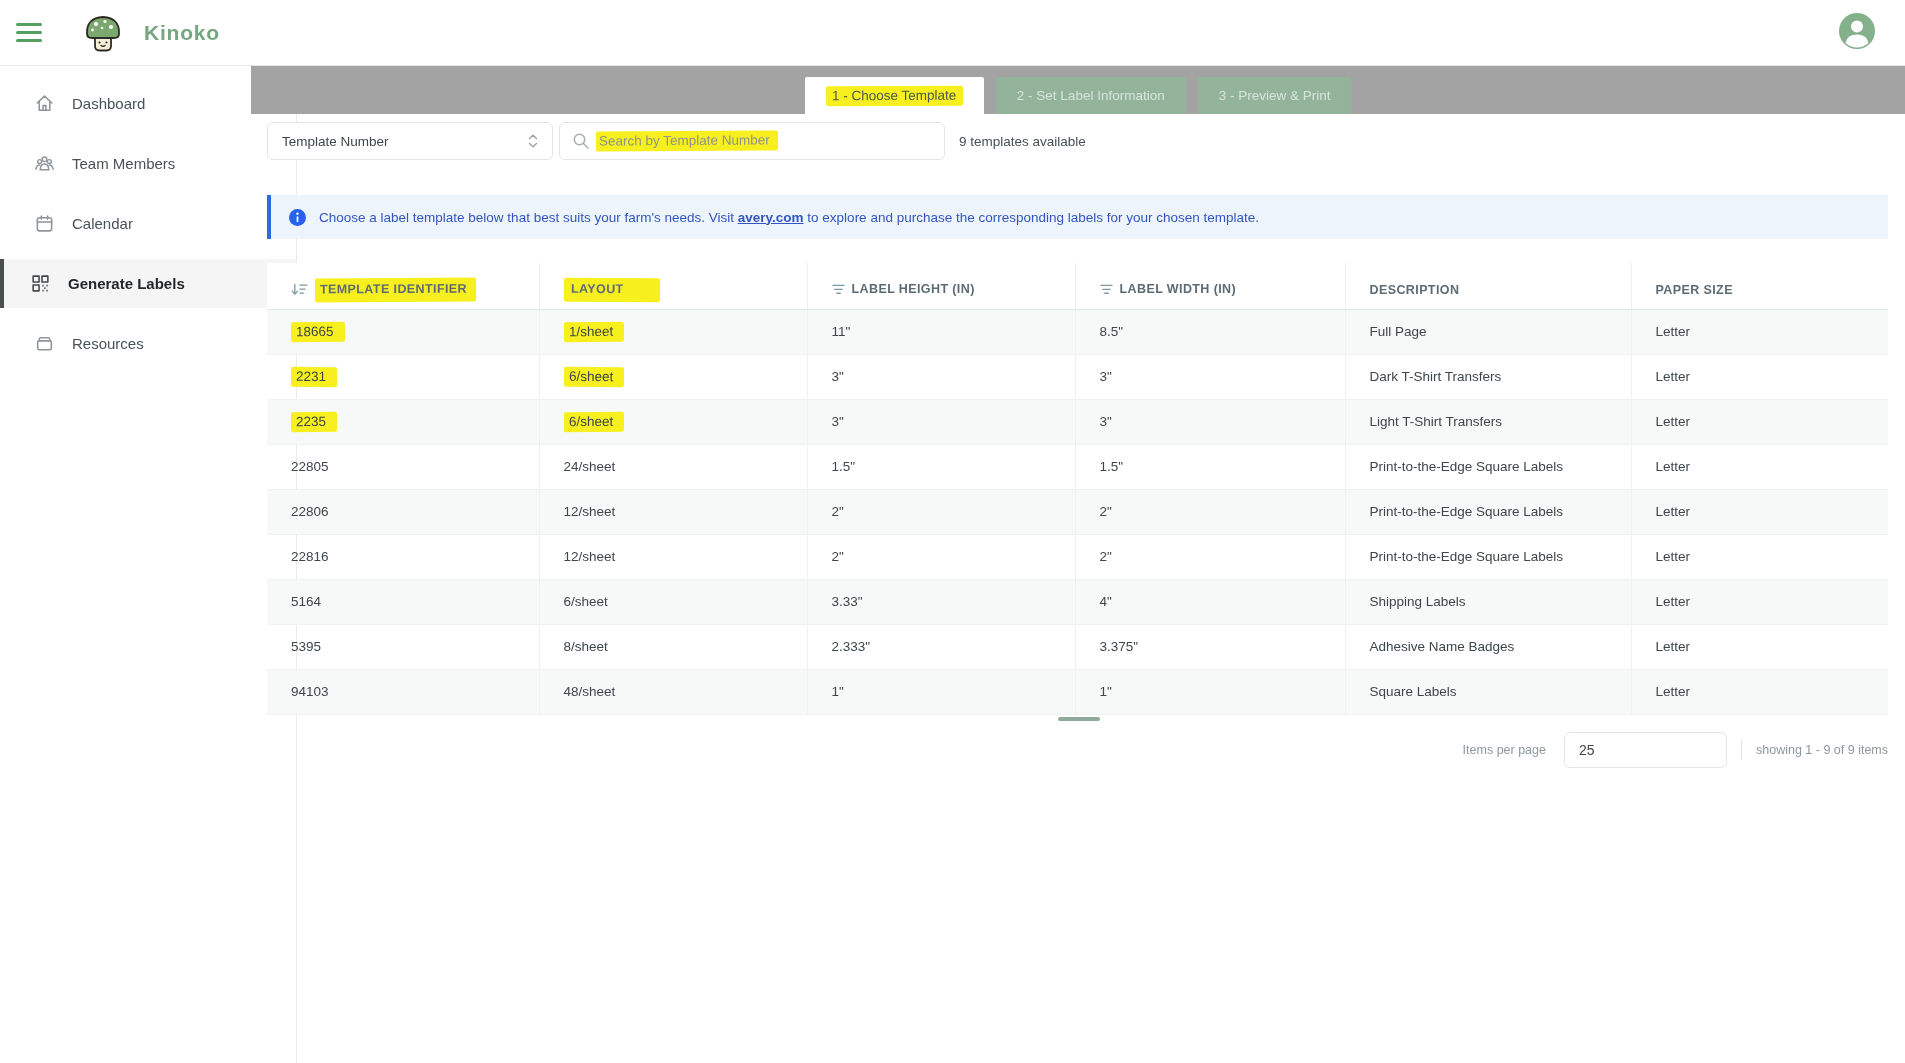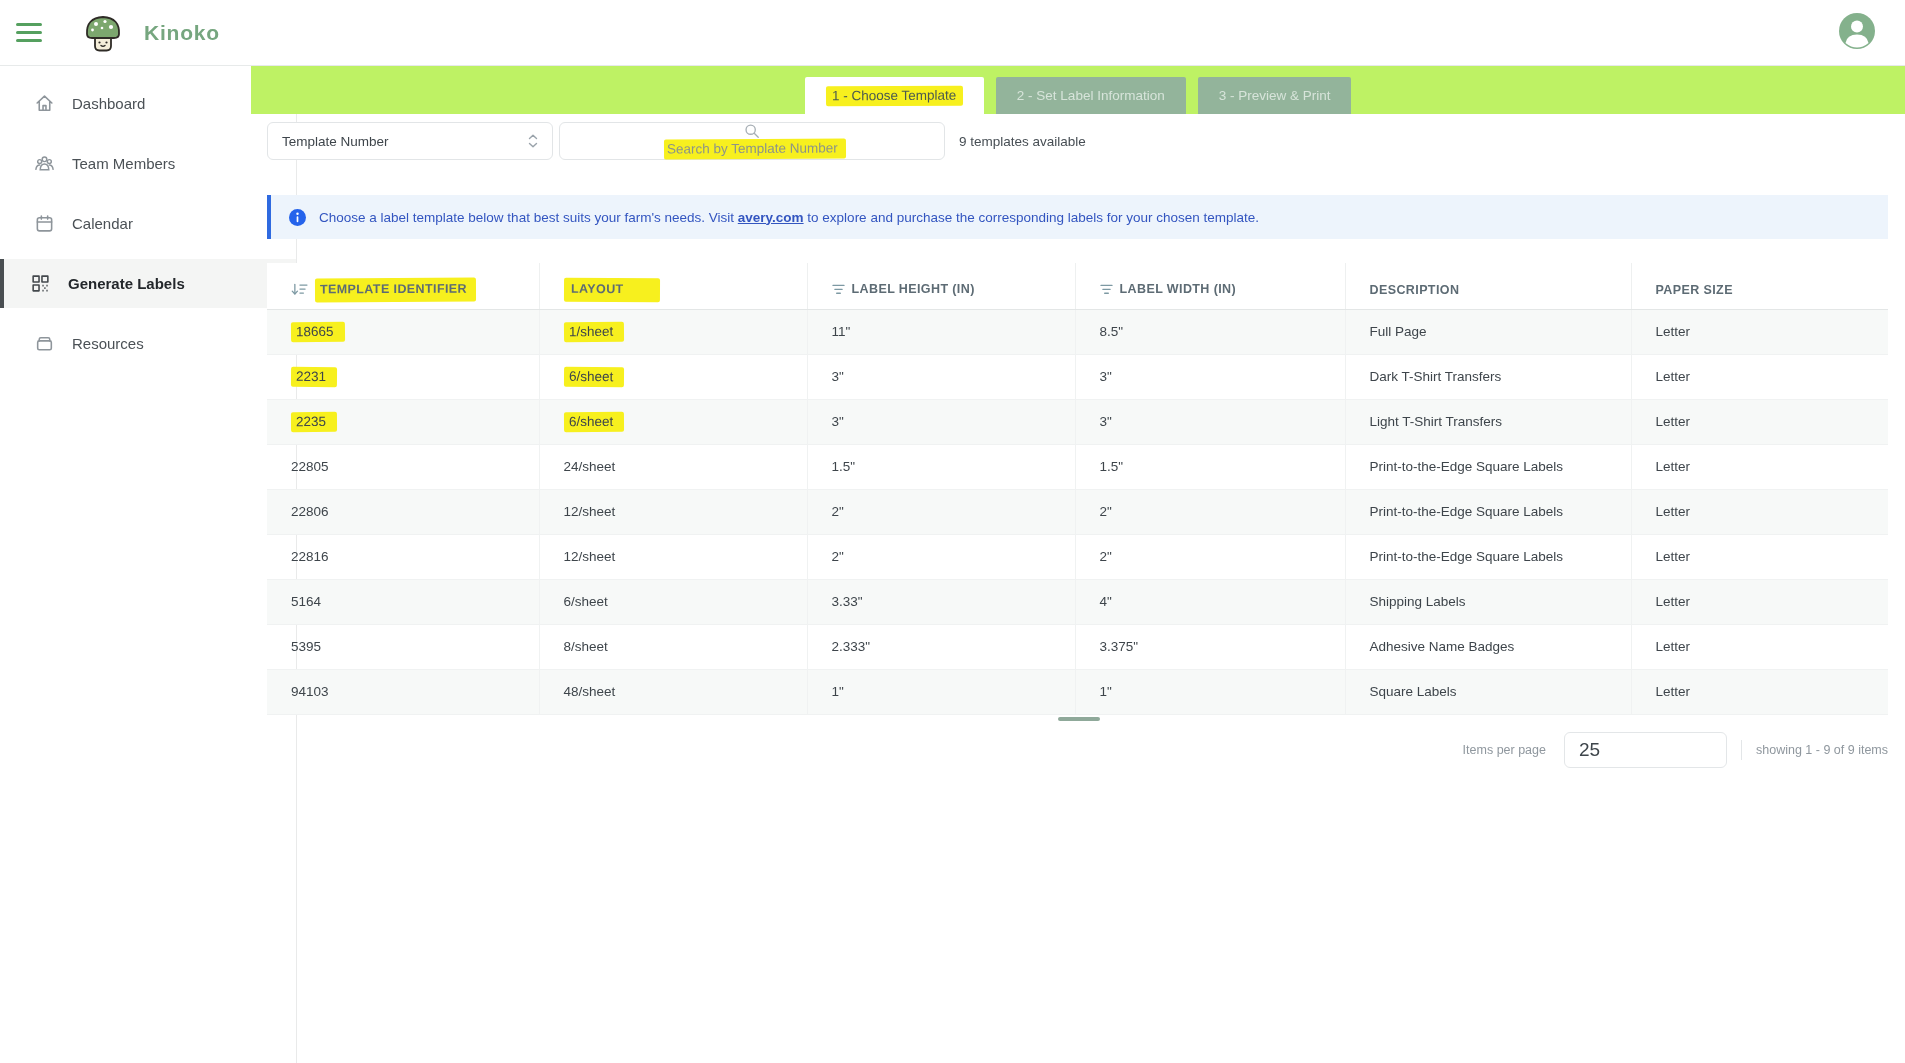--- a/index.html
+++ b/index.html
@@ -25,36 +25,36 @@
     background:#fff; border-right:1px solid #e9eaea; padding-top:13px; }
   .side-item { height:49px; display:flex; align-items:center; gap:17px; padding-left:30px;
     margin-bottom:11px; cursor:pointer; border-left:4px solid transparent; }
   .side-item .lbl { font-size:15px; color:#4b5156; }
   .side-item svg { stroke:#8e959b; }
   .side-item.active { background:#f4f5f4; border-left:4px solid #494e51; padding-left:26px; }
   .side-item.active .lbl { color:#23272b; font-weight:700; }
   .side-item.active svg { stroke:#43484c; }
 
   
-  .band { position:absolute; top:66px; left:251px; width:1654px; height:48px; background:#bef264;
+  .band { position:absolute; top:66px; left:251px; width:1654px; height:48px; background:#a3a3a3;
     display:flex; justify-content:center; align-items:flex-end; }
   .tab { height:37px; margin-left:12px; display:flex; align-items:center; padding:0 21px;
     font-size:13.5px; cursor:pointer; border-radius:2px 2px 0 0; background:#93b49b; color:#d7e4da; }
   .tab:first-child { margin-left:0; }
   .tab.active { background:#ffffff; color:#4b5a50; }
 
   
   .content { position:absolute; left:267px; top:100px; width:1621px; }
 
   .filter-row { margin-top:22px; height:38px; display:flex; align-items:center; }
   .select { width:286px; height:38px; background:#fff; border:1px solid #e2e5e7; border-radius:6px;
     display:flex; align-items:center; padding:0 14px; cursor:pointer; }
   .select .val { font-size:13.5px; color:#3e454b; flex:1; }
   .search { width:386px; height:38px; margin-left:6px; background:#fff; border:1px solid #e2e5e7;
-    border-radius:6px; display:flex; align-items:center; padding:0 12px; cursor:text;flex-direction:column; }
+    border-radius:6px; display:flex; align-items:center; padding:0 12px; cursor:text; }
   .search .ph { margin-left:6px; font-size:13.5px; color:#8c9489; }
   .count { margin-left:14px; font-size:13.5px; color:#474e54; }
 
   .banner { margin-top:35px; height:44px; background:#edf4fc; border-left:4px solid #2f6ae0;
     display:flex; align-items:center; padding-left:18px; gap:13px; }
   .banner p { font-size:13.5px; color:#3355c0; }
   .banner a { color:#3355c0; font-weight:700; text-decoration:underline; cursor:pointer; }
 
   table { margin-top:24px; width:100%; border-collapse:collapse; table-layout:fixed; }
   col.c1{width:272px;} col.c2{width:268px;} col.c3{width:268px;} col.c4{width:270px;} col.c5{width:286px;} col.c6{width:auto;}
@@ -86,21 +86,21 @@
   .pag-prev { margin-left:24px; display:flex; align-items:center; gap:10px; color:#ccd3d8;
     font-size:13.5px; cursor:pointer; }
   .pag-next { position:absolute; right:10px; display:flex; align-items:center; gap:10px;
     color:#ccd3d8; font-size:13.5px; cursor:pointer; }
   .pag-page { position:absolute; left:50%; transform:translateX(-50%); color:#98a1a8;
     font-size:13.5px; cursor:pointer; }
 
   .items-row { margin-top:10px; height:38px; display:flex; align-items:center; justify-content:flex-end; }
   .items-label { font-size:12.5px; color:#8f979e; margin-right:18px; }
   .items-input { width:163px; height:36px; border:1px solid #e3e6e8; border-radius:6px;
-    padding-left:14px; font-size:19px; color:#3e454b; font-family:inherit; outline:none; background:#fff; }
+    padding-left:14px; font-size:14px; color:#3e454b; font-family:inherit; outline:none; background:#fff; }
   .items-div { width:1px; height:20px; background:#e3e6e8; margin:0 14px; }
   .showing { font-size:12.5px; color:#8f979e; }
 
   svg { display:block; }
 </style>
 </head>
 <body>
 
 <header class="topbar">
   <button class="hamburger">

